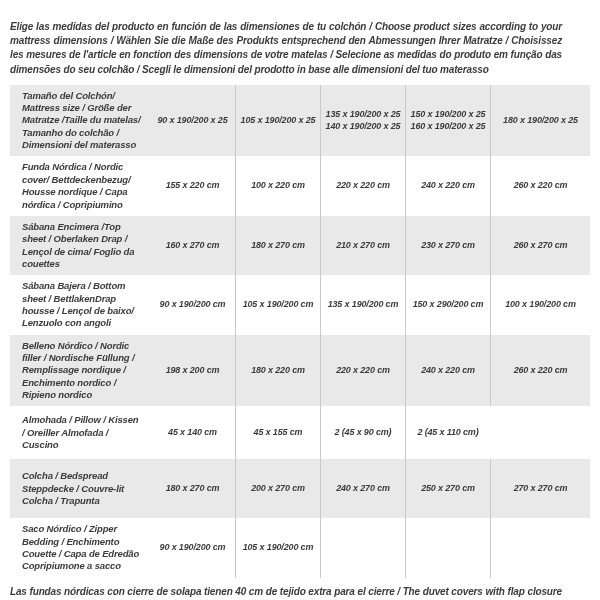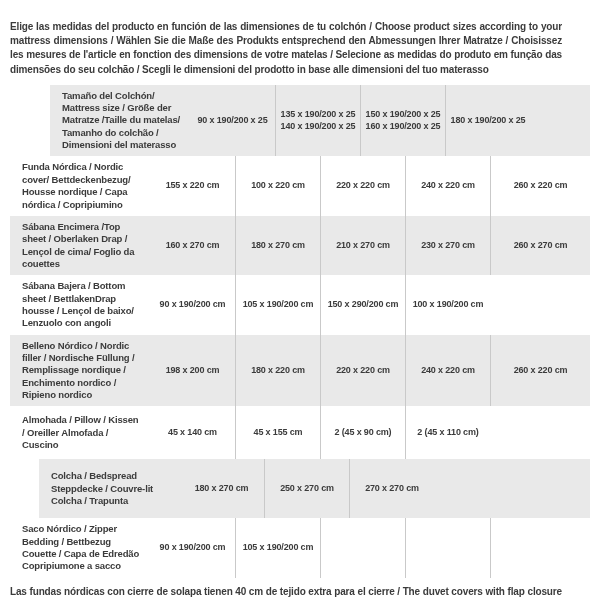--- a/index.html
+++ b/index.html
@@ -12,47 +12,48 @@
     height: 600px;
     font-family: "Liberation Sans", sans-serif;
     color: var(--text, #3b3b3b);
     overflow: hidden;
   }
   .page {
     box-sizing: border-box;
     width: 572px;
     height: 600px;
     padding: 10px;
+    font-style: italic;
   }
   .intro {
     margin: 10px 0 8px 0;
     font-size: 10px;
     font-weight: bold;
     line-height: 1.42;
     text-align: justify;
     letter-spacing: -0.15px;
     color: var(--text, #3b3b3b);
   }
   .size-table {
     width: 580px;
     display: flex;
     flex-direction: column;
   }
   .row {
     display: grid;
     grid-template-columns: 140px 85px 85px 85px 85px 1fr;
   }
   .row.gray { background: var(--stripe, #e9e9e9); }
-  .row:nth-child(1) { min-height: 54px; margin-left: 40px; }
+  .row:nth-child(1) { min-height: 54px; }
   .row:nth-child(2) { min-height: 59px; }
   .row:nth-child(3) { min-height: 58px; }
   .row:nth-child(4) { min-height: 57px; }
   .row:nth-child(5) { min-height: 63px; }
   .row:nth-child(6) { min-height: 53px; }
-  .row:nth-child(7) { min-height: 59px; margin-left: 29px; }
+  .row:nth-child(7) { min-height: 59px; }
   .row:nth-child(8) { min-height: 46px; }
   .cell {
     display: flex;
     align-items: center;
     justify-content: center;
     box-sizing: border-box;
     font-size: 9px;
     font-weight: bold;
     text-align: center;
     padding: 5px 2px;
@@ -82,20 +83,21 @@
 </style>
 </head>
 <body>
 
 <div class="page">
   <p class="intro">Elige las medidas del producto en función de las dimensiones de tu colchón / Choose product sizes according to your mattress dimensions / Wählen Sie die Maße des Produkts entsprechend den Abmessungen Ihrer Matratze / Choisissez les mesures de l'article en fonction des dimensions de votre matelas / Selecione as medidas do produto em função das dimensões do seu colchão / Scegli le dimensioni del prodotto in base alle dimensioni del tuo materasso</p>
   <div class="size-table">
       <div class="row gray">
         <div class="cell label">Tamaño del Colchón/ Mattress size / Größe der Matratze /Taille du matelas/ Tamanho do colchão / Dimensioni del materasso</div>
         <div class="cell val first">90 x 190/200 x 25</div>
+        <div class="cell val">105 x 190/200 x 25</div>
         <div class="cell val">135 x 190/200 x 25
 140 x 190/200 x 25</div>
         <div class="cell val">150 x 190/200 x 25
 160 x 190/200 x 25</div>
         <div class="cell val">180 x 190/200 x 25</div>
       </div>
       <div class="row white">
         <div class="cell label">Funda Nórdica /  Nordic cover/ Bettdeckenbezug/ Housse nordique  / Capa nórdica / Copripiumino</div>
         <div class="cell val first">155 x 220 cm</div>
         <div class="cell val">100 x 220 cm</div>
@@ -108,20 +110,21 @@
         <div class="cell val first">160 x 270 cm</div>
         <div class="cell val">180 x 270 cm</div>
         <div class="cell val">210 x 270 cm</div>
         <div class="cell val">230 x 270 cm</div>
         <div class="cell val">260 x 270 cm</div>
       </div>
       <div class="row white">
         <div class="cell label">Sábana Bajera / Bottom sheet / BettlakenDrap housse / Lençol de baixo/ Lenzuolo con angoli</div>
         <div class="cell val first">90 x 190/200 cm</div>
         <div class="cell val">105 x 190/200 cm</div>
+        <div class="cell val">135 x 190/200 cm</div>
         <div class="cell val">150 x 290/200 cm</div>
         <div class="cell val">100 x 190/200 cm</div>
       </div>
       <div class="row gray">
         <div class="cell label">Belleno Nórdico / Nordic filler / Nordische Füllung / Remplissage nordique / Enchimento nordico / Ripieno nordico</div>
         <div class="cell val first">198 x 200 cm</div>
         <div class="cell val">180 x 220 cm</div>
         <div class="cell val">220 x 220 cm</div>
         <div class="cell val">240 x 220 cm</div>
         <div class="cell val">260 x 220 cm</div>
@@ -129,25 +132,27 @@
       <div class="row white">
         <div class="cell label">Almohada  / Pillow / Kissen / Oreiller Almofada / Cuscino</div>
         <div class="cell val first">45 x 140 cm</div>
         <div class="cell val">45 x 155 cm</div>
         <div class="cell val">2 (45 x 90 cm)</div>
         <div class="cell val">2 (45 x 110 cm)</div>
       </div>
       <div class="row gray">
         <div class="cell label">Colcha / Bedspread Steppdecke / Couvre-lit Colcha / Trapunta</div>
         <div class="cell val first">180 x 270 cm</div>
+        <div class="cell val">200 x 270 cm</div>
+        <div class="cell val">240 x 270 cm</div>
         <div class="cell val">250 x 270 cm</div>
         <div class="cell val">270 x 270 cm</div>
       </div>
       <div class="row white">
-        <div class="cell label">Saco Nórdico / Zipper Bedding / Bettbezug Couette  / Capa de Edredão Copripiumone a sacco</div>
+        <div class="cell label">Saco Nórdico / Zipper Bedding / Enchimento Couette  / Capa de Edredão Copripiumone a sacco</div>
         <div class="cell val first">90 x 190/200 cm</div>
         <div class="cell val">105 x 190/200 cm</div>
         <div class="cell val"></div>
         <div class="cell val"></div>
         <div class="cell val"></div>
       </div>
     </div>
   <p class="footnote">Las fundas nórdicas con cierre de solapa tienen 40 cm de tejido extra para el cierre  /  The duvet covers with flap closure have 40 cm extra material for the closure / Die Bettbezüge mit Klappenverschluss haben 40 cm zusätzlichen Stoff für den Verschluss / Les housses de couettes avec fermeture à rabat possèdent 40 cm de tissu supplémentaire pour la fermeture / As capas de edredão com fecho tipo aba têm 40 cm de tecido adicional para o fecho / I copripiumoni con chiusura a patta hanno 40 cm di tessuto extra per la chiusura</p>
 </div>
 

